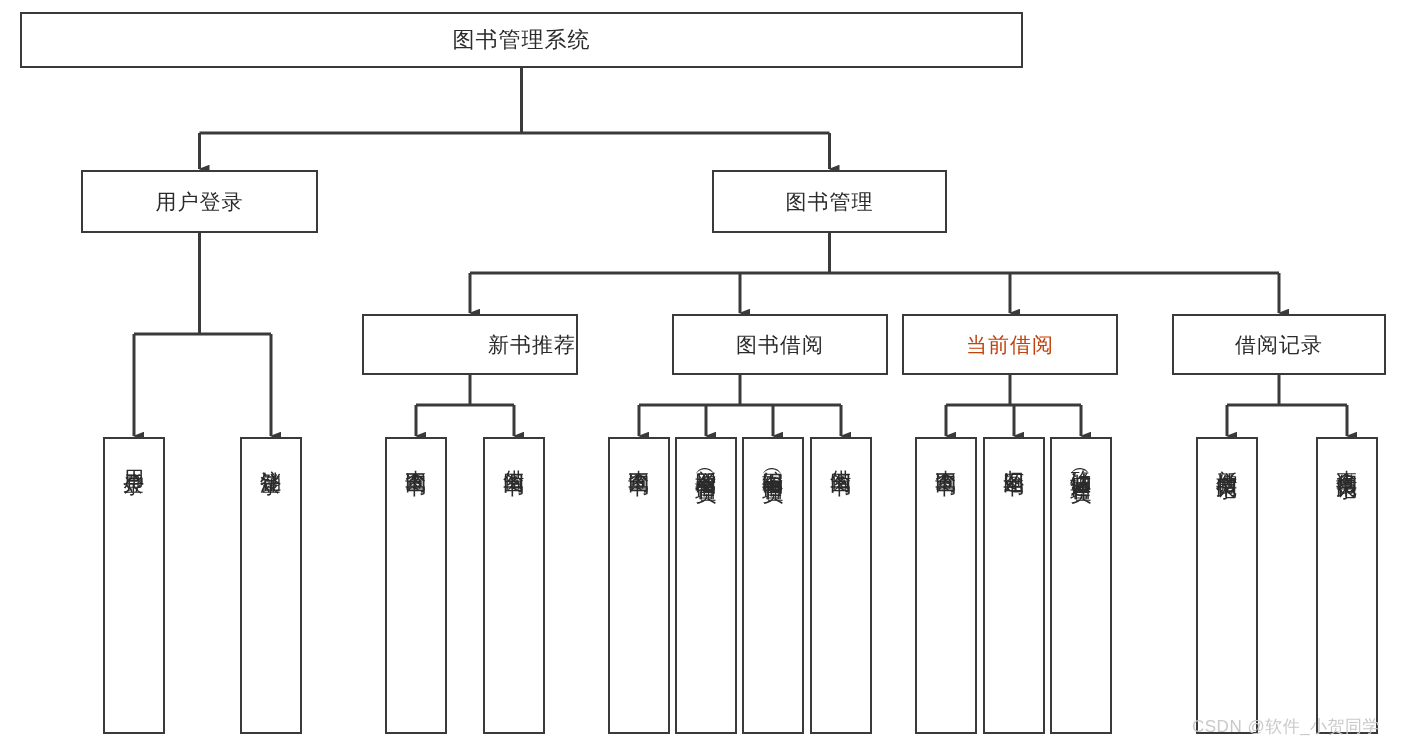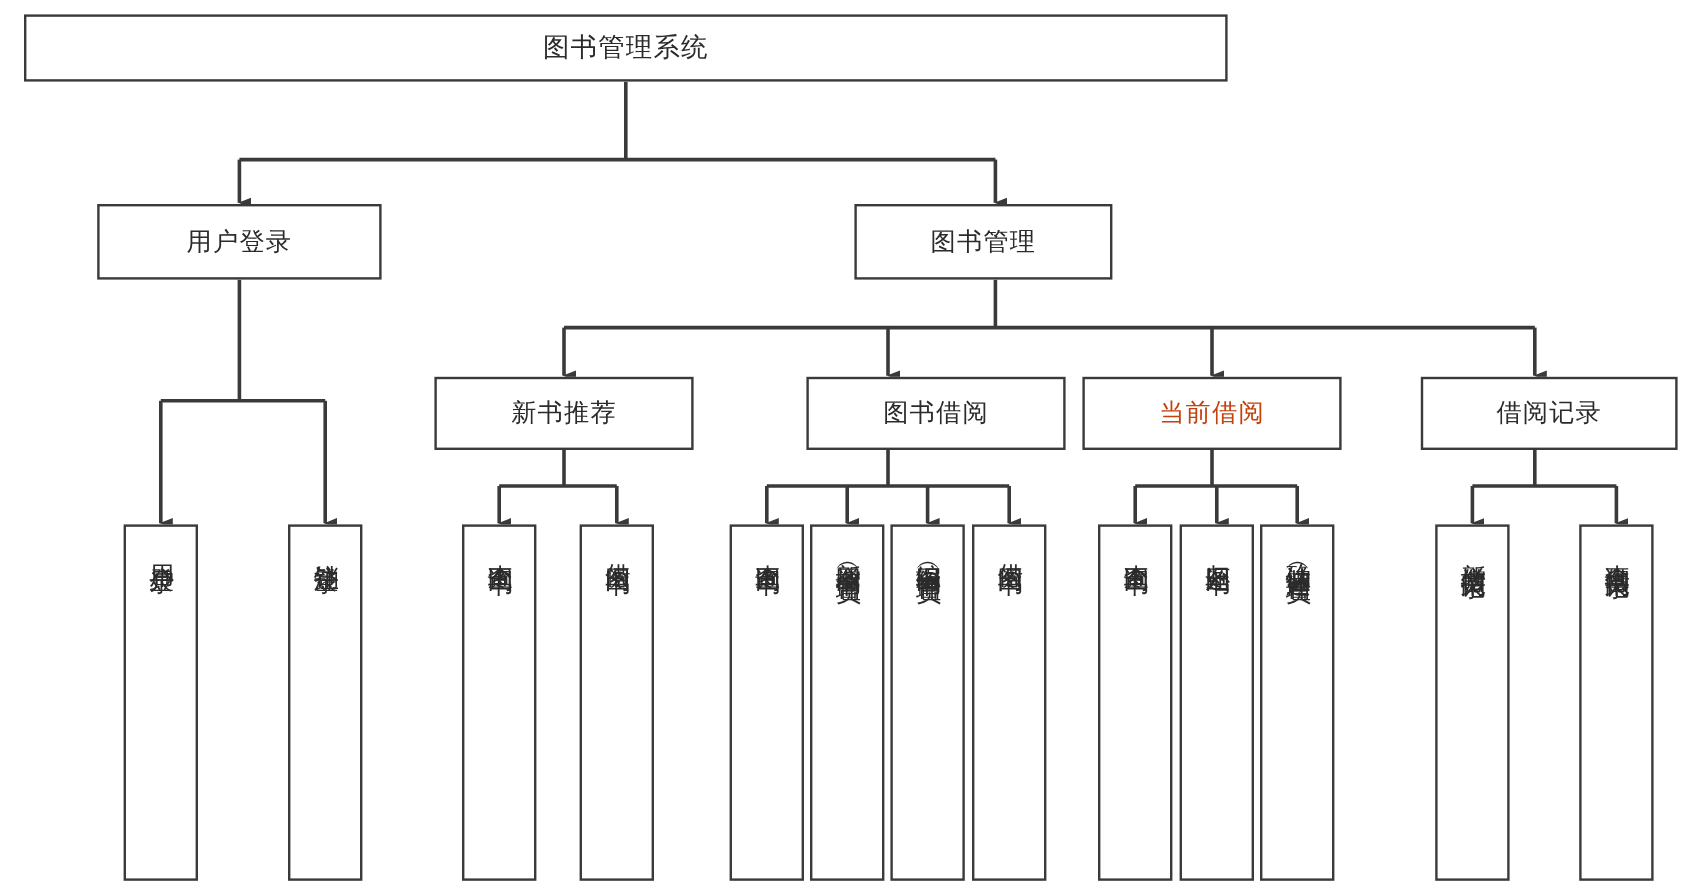--- a/index.html
+++ b/index.html
@@ -117,33 +117,33 @@
       </g>
   </svg>
 
   <div id="node-layer">
       <div class="node-box horizontal root" style="left: 20px; top: 12px; width: 1003px; height: 56px; border-color: rgb(58, 58, 58); background: rgb(255, 255, 255);">
         <span class="node-label" style="color: rgb(43, 43, 43); text-align: center;">图书管理系统</span>
       </div>
       <div class="node-box horizontal" style="left: 81px; top: 170px; width: 237px; height: 63px; border-color: rgb(58, 58, 58); background: rgb(255, 255, 255);">
         <span class="node-label" style="color: rgb(43, 43, 43);">用户登录</span>
       </div>
-      <div class="node-box horizontal" style="left: 712px; top: 170px; width: 215px; height: 63px; border-color: rgb(58, 58, 58); background: rgb(255, 255, 255); text-align: center;">
+      <div class="node-box horizontal" style="left: 712px; top: 170px; width: 235px; height: 63px; border-color: rgb(58, 58, 58); background: rgb(255, 255, 255); text-align: center;">
         <span class="node-label" style="color: rgb(43, 43, 43);">图书管理</span>
       </div>
-      <div class="node-box horizontal" style="left: 362px; top: 314px; width: 216px; height: 61px; border-color: rgb(58, 58, 58); background: rgb(255, 255, 255);">
+      <div class="node-box horizontal" style="left: 362px; top: 314px; width: 216px; height: 61px; border-color: rgb(58, 58, 58); background: rgb(255, 255, 255); justify-content: flex-end;">
         <span class="node-label" style="color: rgb(43, 43, 43);">新书推荐</span>
       </div>
       <div class="node-box horizontal" style="left: 632px; top: 314px; width: 216px; height: 61px; border-color: rgb(58, 58, 58); background: rgb(255, 255, 255); margin-left: 40px;">
         <span class="node-label" style="color: rgb(43, 43, 43);">图书借阅</span>
       </div>
       <div class="node-box horizontal" style="left: 902px; top: 314px; width: 216px; height: 61px; border-color: rgb(58, 58, 58); background: rgb(255, 255, 255);">
         <span class="node-label" style="color: #c2410c;">当前借阅</span>
       </div>
-      <div class="node-box horizontal" style="left: 1172px; top: 314px; width: 214px; height: 61px; border-color: rgb(58, 58, 58); background: rgb(255, 255, 255); margin-left: 12px;">
+      <div class="node-box horizontal" style="left: 1172px; top: 314px; width: 214px; height: 61px; border-color: rgb(58, 58, 58); background: rgb(255, 255, 255);">
         <span class="node-label" style="color: rgb(43, 43, 43);">借阅记录</span>
       </div>
       <div class="node-box vertical" style="left: 103px; top: 437px; width: 62px; height: 297px; border-color: rgb(58, 58, 58); background: rgb(255, 255, 255);">
         <span class="node-label" style="color: rgb(43, 43, 43);">用户登录</span>
       </div>
       <div class="node-box vertical" style="left: 240px; top: 437px; width: 62px; height: 297px; border-color: rgb(58, 58, 58); background: rgb(255, 255, 255);">
         <span class="node-label" style="color: rgb(43, 43, 43);">注销登录</span>
       </div>
       <div class="node-box vertical" style="left: 385px; top: 437px; width: 62px; height: 297px; border-color: rgb(58, 58, 58); background: rgb(255, 255, 255);">
         <span class="node-label" style="color: rgb(43, 43, 43);">查询图书</span>
@@ -173,14 +173,15 @@
         <span class="node-label" style="color: rgb(43, 43, 43);">确认归还（管理员）</span>
       </div>
       <div class="node-box vertical" style="left: 1196px; top: 437px; width: 62px; height: 297px; border-color: rgb(58, 58, 58); background: rgb(255, 255, 255);">
         <span class="node-label" style="color: rgb(43, 43, 43);">新增借阅记录</span>
       </div>
       <div class="node-box vertical" style="left: 1316px; top: 437px; width: 62px; height: 297px; border-color: rgb(58, 58, 58); background: rgb(255, 255, 255);">
         <span class="node-label" style="color: rgb(43, 43, 43);">查询借阅记录</span>
       </div>
     </div>
 
+  <div id="watermark" style="left: 1192px; top: 715px; color: rgb(201, 201, 201);">CSDN @软件_小贺同学</div>
 
 </div>
 
 </body></html>

